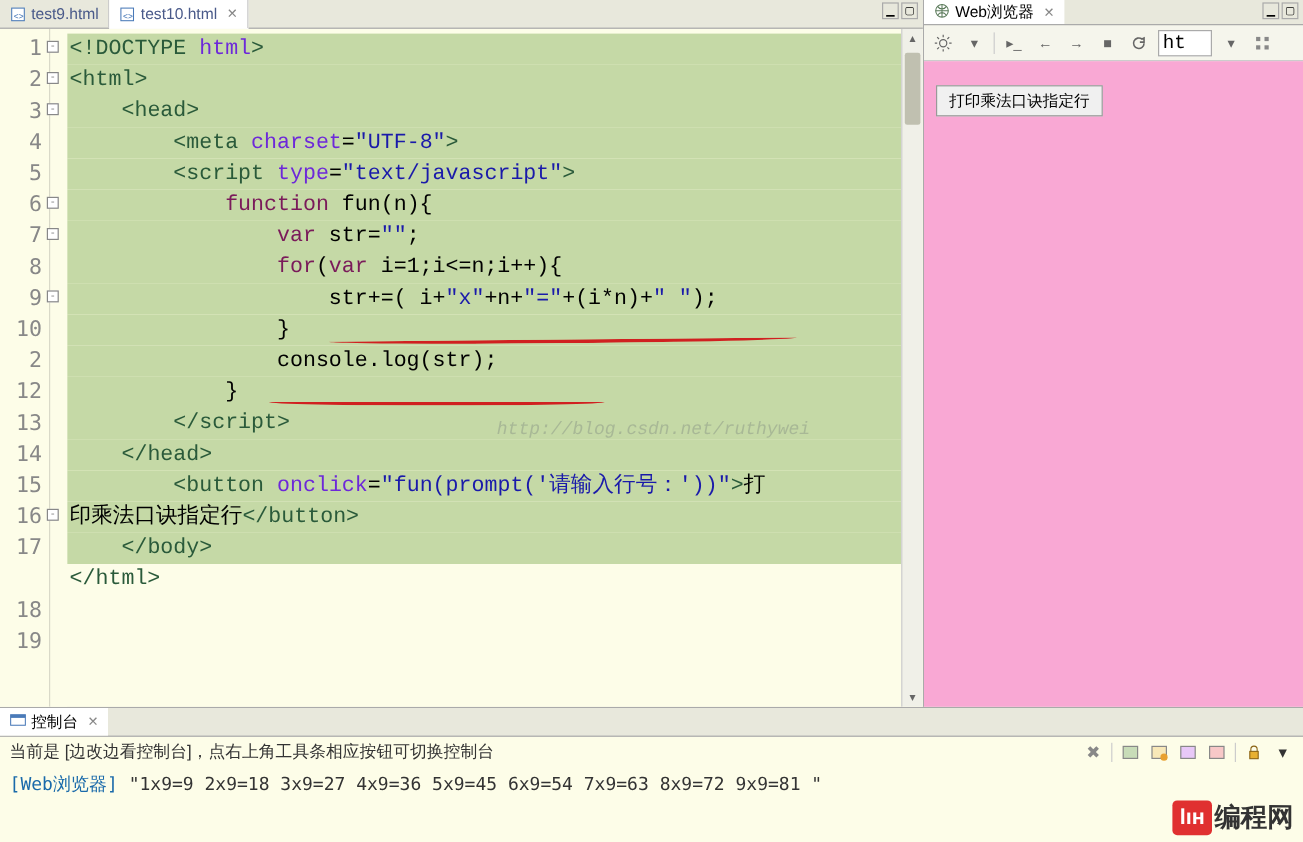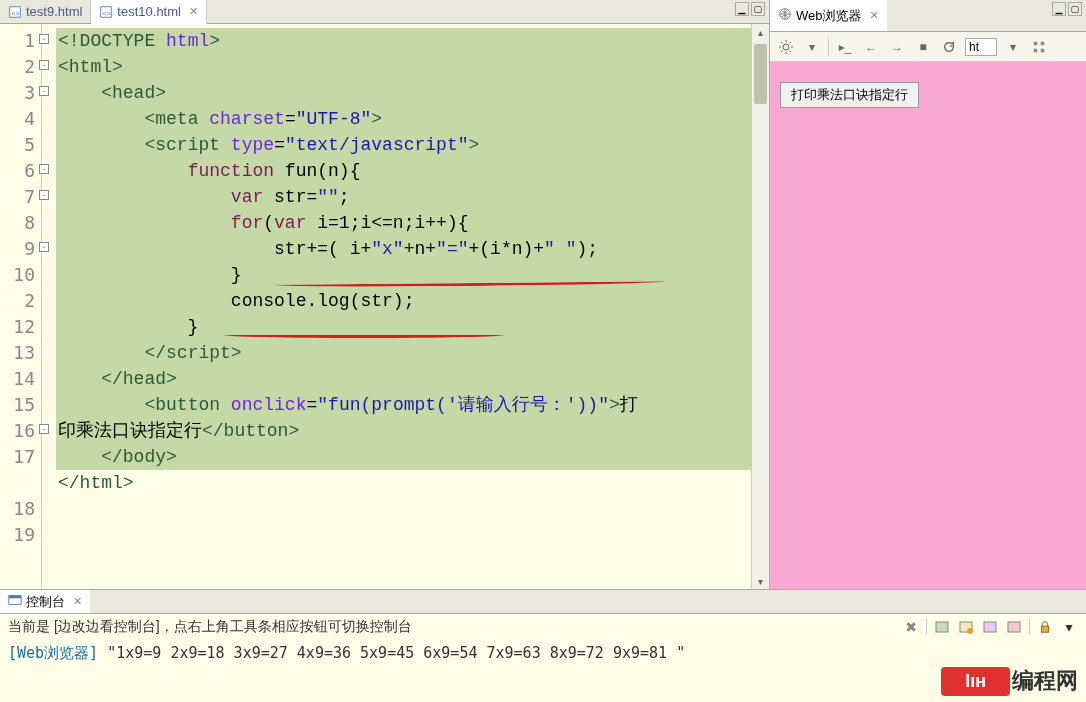--- a/index.html
+++ b/index.html
@@ -39,44 +39,44 @@
     .ul1 { top: 256px; left: 218px; width: 390px; height: 6px; transform: rotate(-0.5deg); }
     .ul2 { top: 308px; left: 168px; width: 280px; height: 6px; }
     
     .vscroll { width: 18px; background: #f0f0e8; border-left: 1px solid #ccc; position: relative; }
     .vscroll .arrow { height: 16px; display: flex; align-items: center; justify-content: center; font-size: 10px; color: #666; }
     .vscroll .thumb { position: absolute; top: 20px; left: 2px; right: 2px; height: 60px; background: #c0c0b0; border-radius: 2px; }
     .vscroll .arrow-down { position: absolute; bottom: 0; width: 100%; }
     
     
     .browser-panel { flex: 1; display: flex; flex-direction: column; background: #f0f0e8; }
-    .browser-tabs { display: flex; background: #e8e8dc; height: 32px; border-bottom: 1px solid #aaa; position: relative; }
+    .browser-tabs { display: flex; background: #e8e8dc; height: 21px; border-bottom: 1px solid #aaa; position: relative; }
     .browser-tab { display: flex; align-items: center; padding: 2px 8px; gap: 4px; background: #fff; font-size: 13px; }
     .globe-icon svg { width: 14px; height: 14px; }
     .browser-toolbar { display: flex; align-items: center; gap: 6px; padding: 4px 6px; border-bottom: 1px solid #ccc; background: #f5f5ec; height: 30px; }
     .tb-btn { width: 20px; height: 20px; display: flex; align-items: center; justify-content: center; color: #666; cursor: pointer; }
     .tb-sep { width: 1px; height: 18px; background: #ccc; }
-    .url-input { width: 32px; padding: 1px 3px; border: 1px solid #aaa; font-size: 12px; }
+    .url-input { width: 45px; padding: 1px 3px; border: 1px solid #aaa; font-size: 16px; font-family: Liberation Mono, monospace; }
     .browser-content { flex: 1; background: #f9a8d4; padding: 20px 10px; }
     .page-btn { padding: 3px 10px; border: 1px solid #999; background: #f0f0f0; font-size: 13px; cursor: pointer; }
     
     
     .console-panel { flex: 1; display: flex; flex-direction: column; background: #fdfde8; }
     .console-tabs { display: flex; background: #e8e8dc; height: 24px; border-bottom: 1px solid #aaa; }
     .console-tab { display: flex; align-items: center; padding: 2px 8px; gap: 4px; background: #fff; font-size: 13px; }
     .console-icon svg { width: 14px; height: 14px; }
     .console-bar { display: flex; align-items: center; padding: 4px 8px; font-size: 14px; color: #333; position: relative; }
     .console-tools { position: absolute; right: 8px; display: flex; gap: 6px; align-items: center; }
     .console-tools span { width: 18px; height: 18px; display: flex; align-items: center; justify-content: center; cursor: pointer; }
     .console-output { padding: 4px 8px 12px 8px; font-size: 15px; font-family: Consolas, monospace; }
     .console-src { color: #1a6aaa; }
     .console-text { color: #333; }
     
     .brand-logo { position: absolute; bottom: 6px; right: 8px; display: flex; align-items: center; gap: 2px; }
-    .brand-badge { background: #e03030; color: #fff; font-weight: bold; padding: 4px 24px; border-radius: 4px; font-size: 18px; }
+    .brand-badge { background: #e03030; color: #fff; font-weight: bold; padding: 4px 6px; border-radius: 4px; font-size: 18px; }
     .brand-text { font-size: 22px; font-weight: bold; color: #333; }
   </style>
 </head>
 <body>
 
 <div class="main-area">
 
   <div class="editor-panel">
     <div class="tabs">
       <div class="tab">
@@ -139,20 +139,21 @@
           <div class="code-line hl">                    str+=( i+<span class="str">"x"</span>+n+<span class="str">"="</span>+(i*n)+<span class="str">" "</span>);</div>
           <div class="code-line hl">                }</div>
           <div class="code-line hl">                console.log(str);</div>
           <div class="code-line hl">            }</div>
           <div class="code-line hl">        <span class="tag">&lt;/script&gt;</span></div>
           <div class="code-line hl">    <span class="tag">&lt;/head&gt;</span></div>
           <div class="code-line hl">        <span class="tag">&lt;button</span> <span class="attr">onclick</span>=<span class="val">"fun(prompt('请输入行号：'))"</span><span class="tag">&gt;</span>打</div>
           <div class="code-line hl">印乘法口诀指定行<span class="tag">&lt;/button&gt;</span></div>
           <div class="code-line hl">    <span class="tag">&lt;/body&gt;</span></div>
           <div class="code-line"><span class="tag">&lt;/html&gt;</span></div>
+          <div class="watermark">http://blog.csdn.net/ruthywei</div>
         <div class="underline ul1"></div>
         <div class="underline ul2"></div>
       </div>
       <div class="vscroll">
         <div class="arrow">▴</div>
         <div class="thumb"></div>
         <div class="arrow arrow-down">▾</div>
       </div>
     </div>
   </div>

